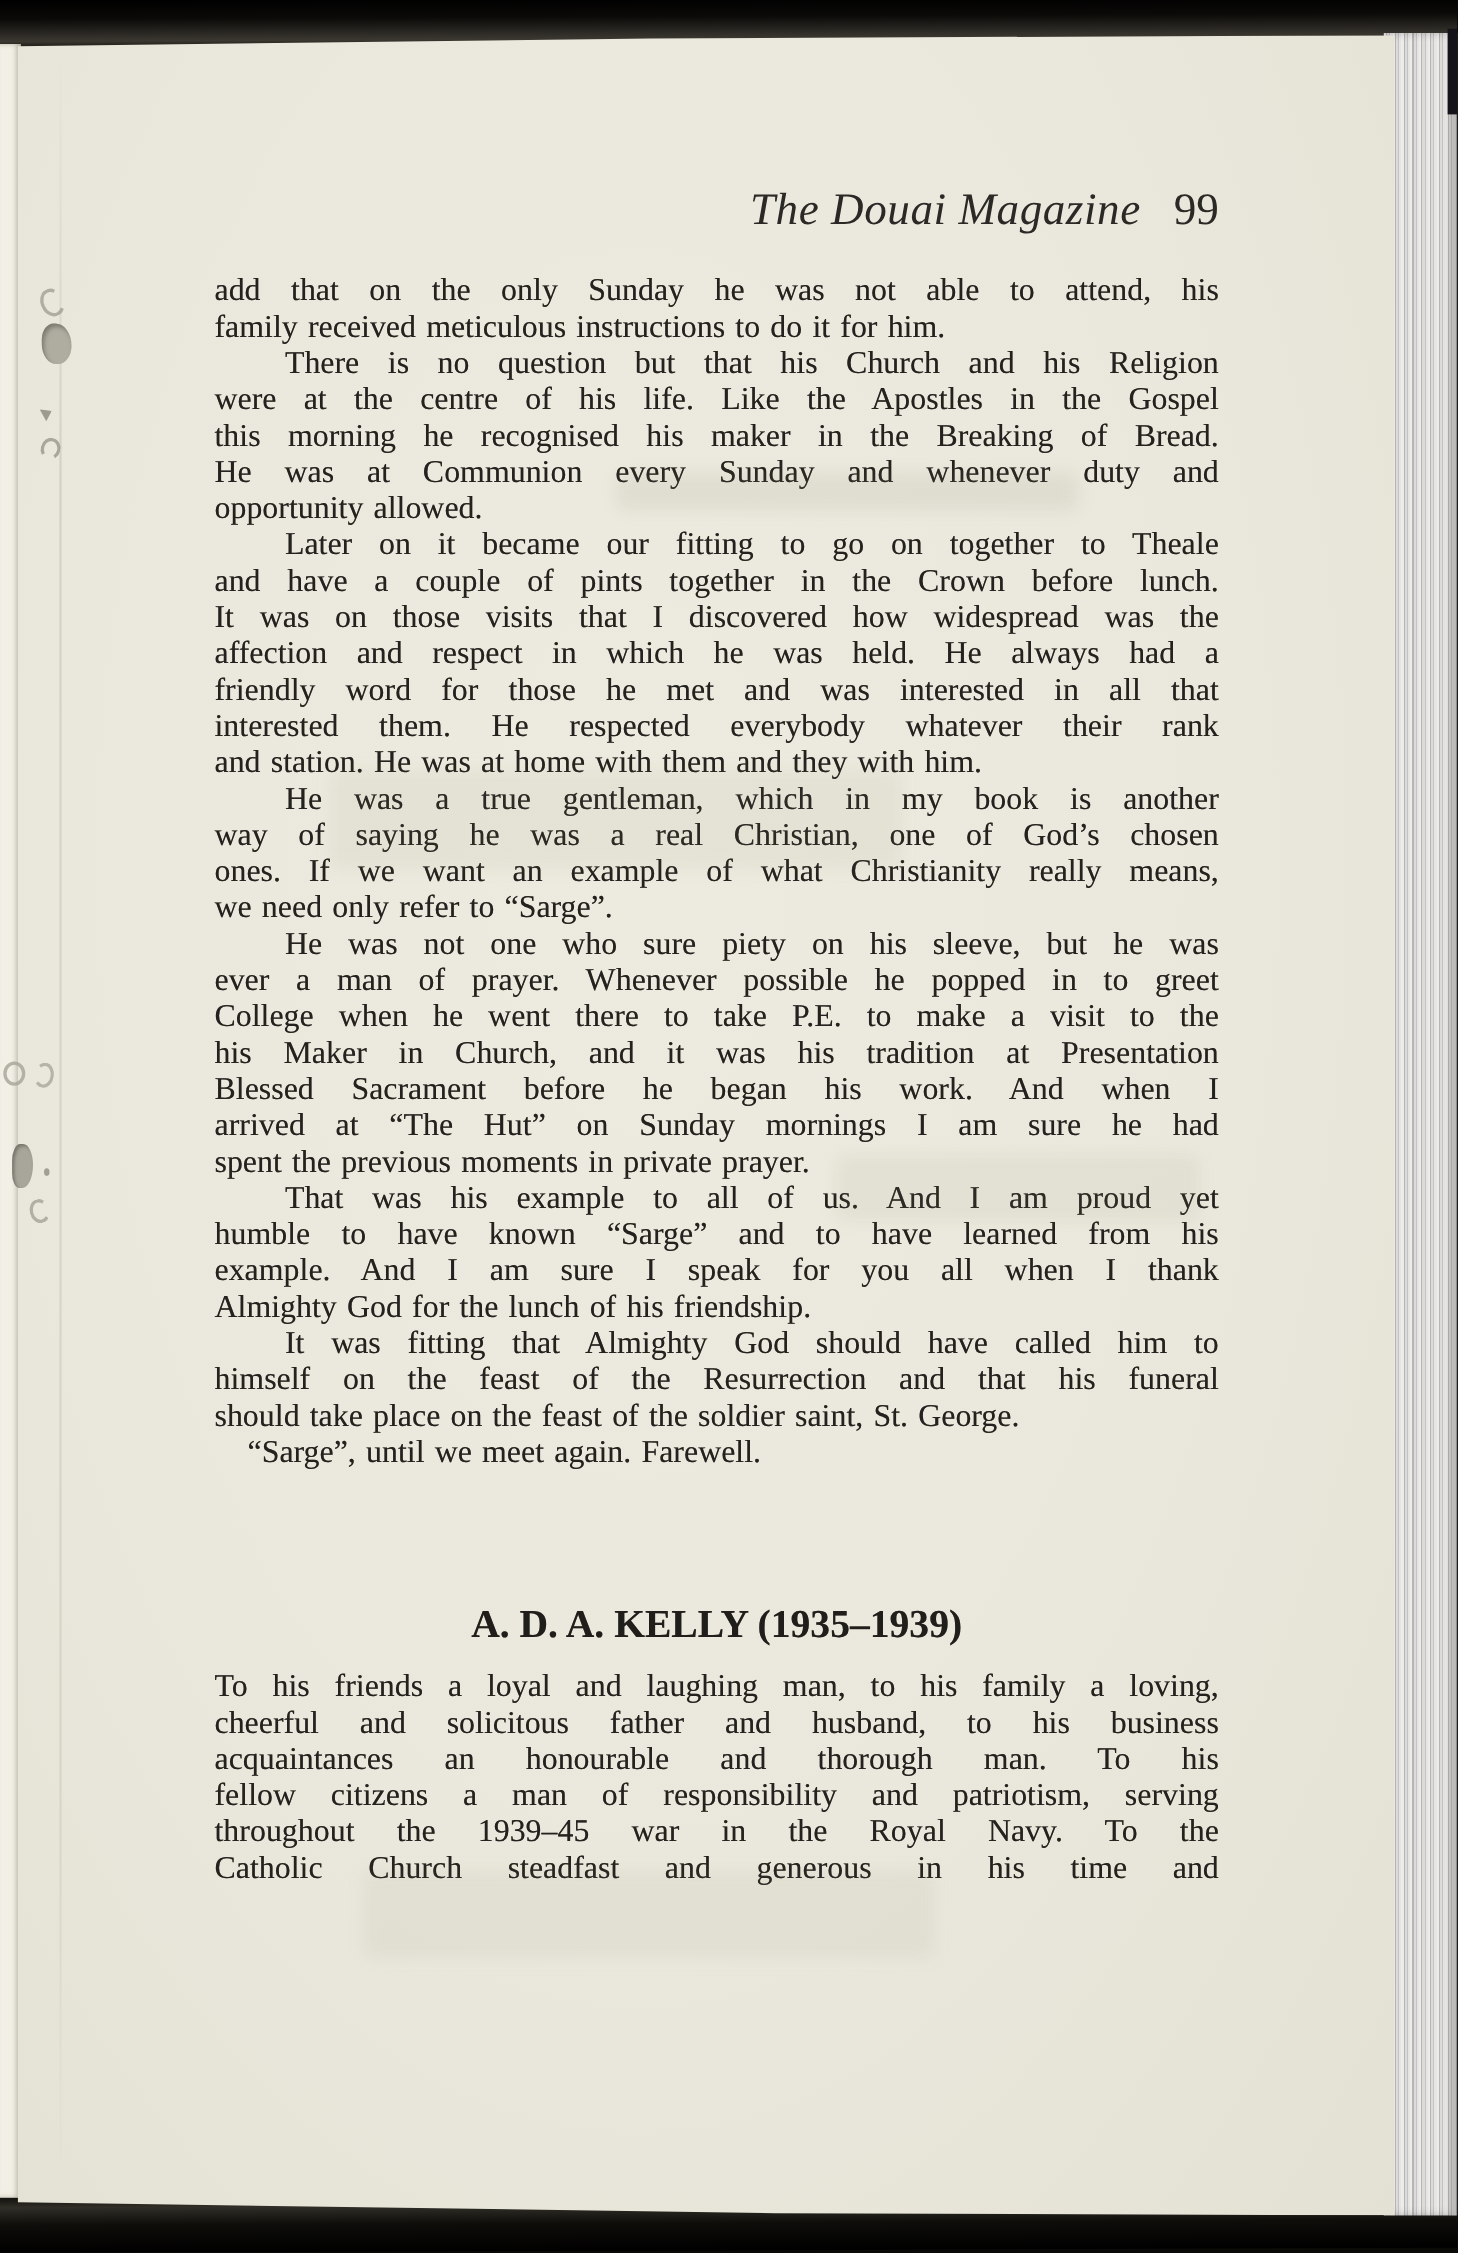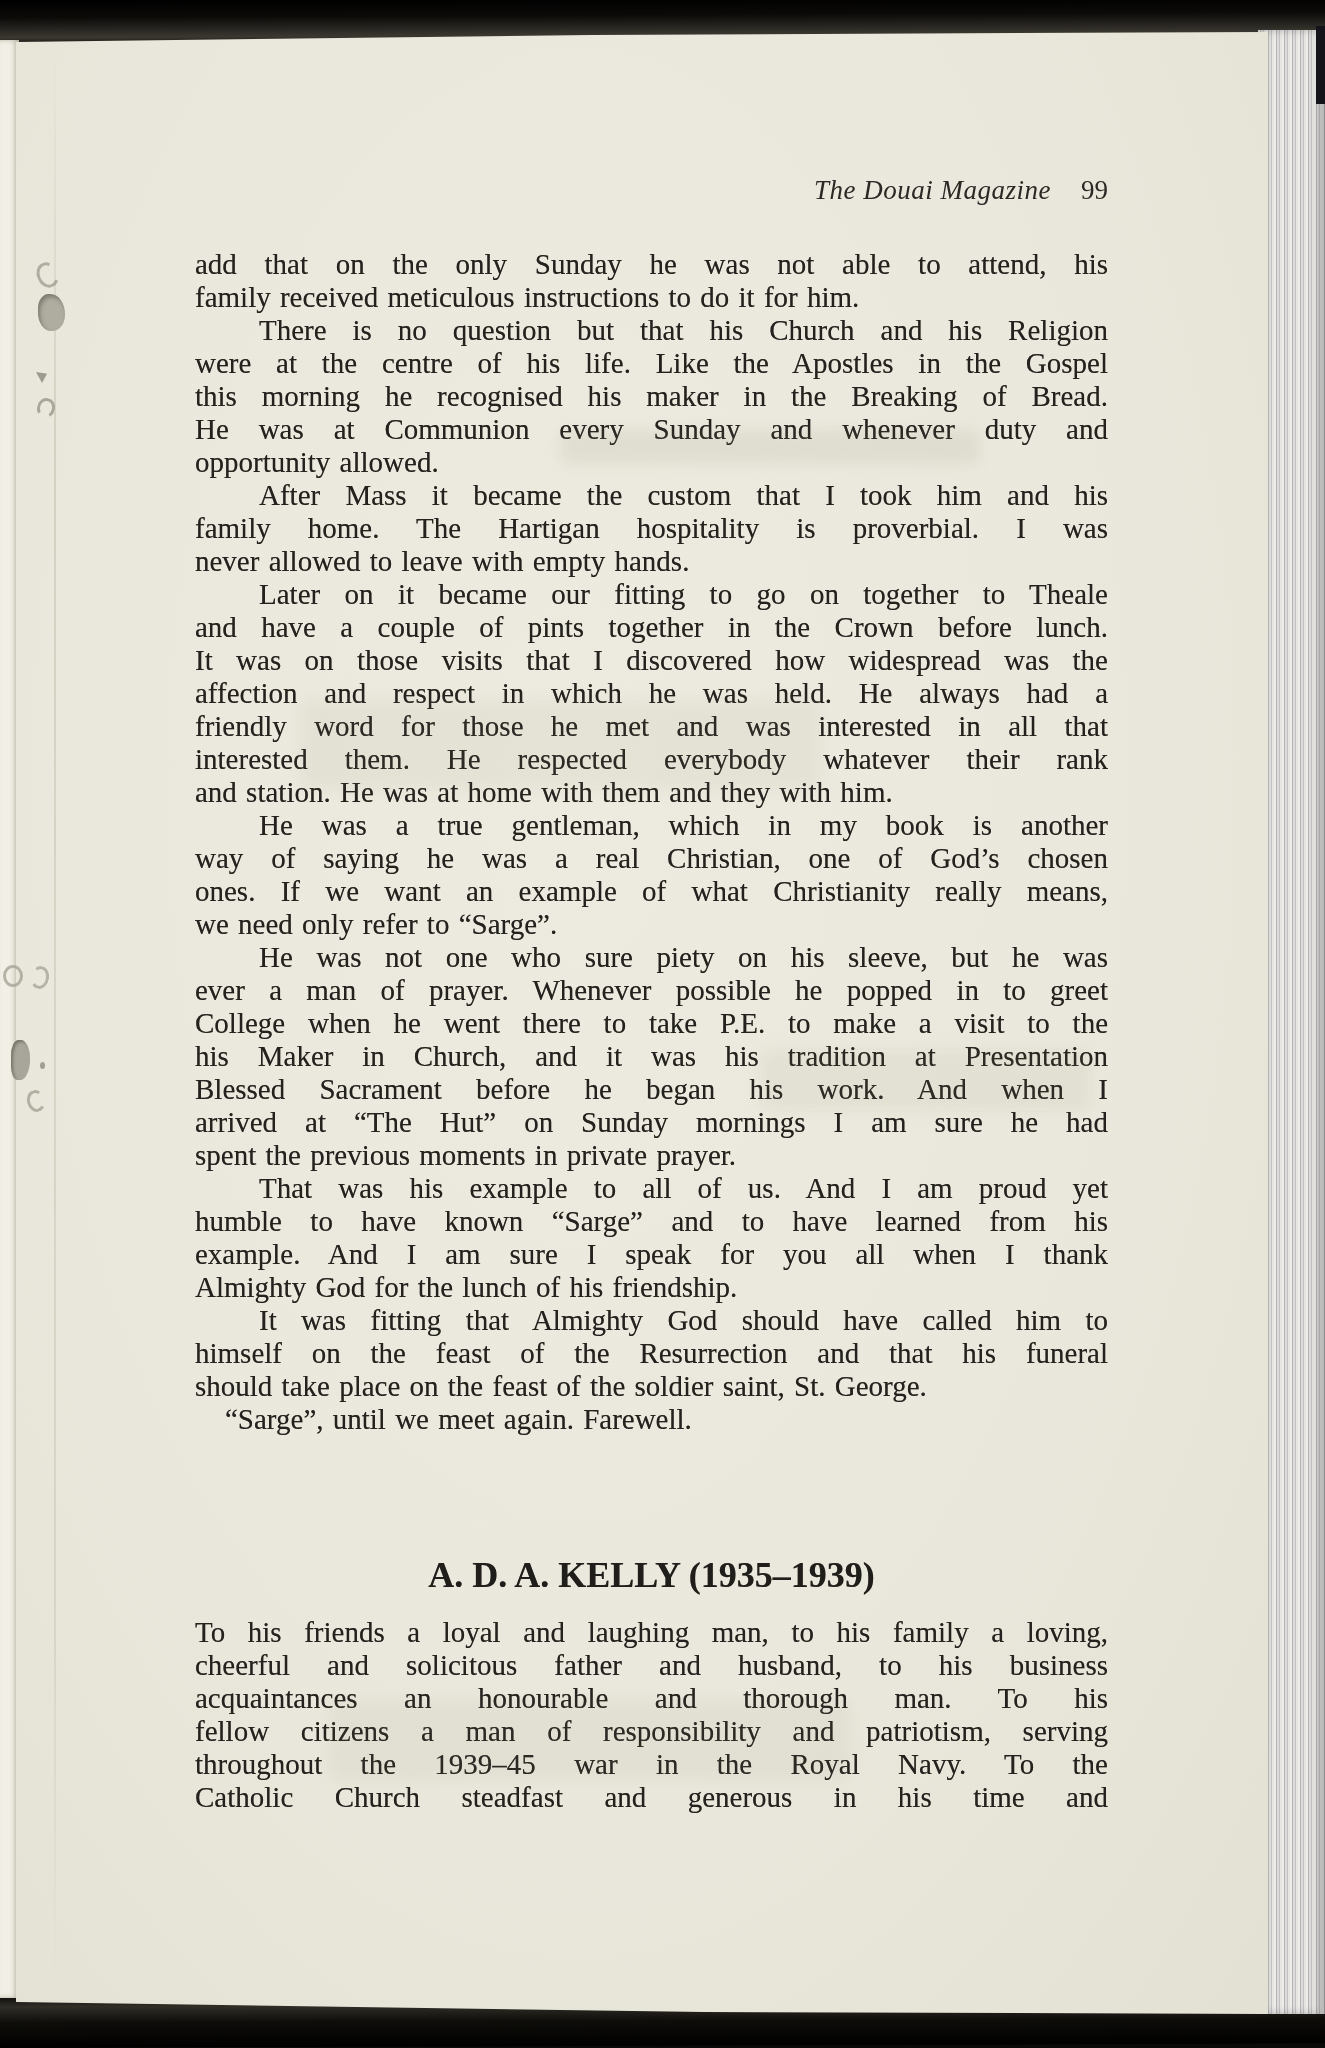--- a/index.html
+++ b/index.html
@@ -25,21 +25,21 @@
     box-shadow:inset -4px 0 5px rgba(110,105,85,0.45);}
 
   
   .page{position:absolute;left:16px;top:32px;width:1252px;height:1982px;
     background:radial-gradient(ellipse at 45% 38%,#edebdf 0%,#eae8dc 55%,#e3e1d3 100%);
     clip-path:polygon(0 10px,46% 3px,100% 0,100% 100%,55% calc(100% - 2px),0 calc(100% - 12px));
     box-sizing:border-box;padding:0 160px 0 179px;}
 
   
   .running-head{margin-top:140px;height:36px;line-height:36px;text-align:right;
-    color:#2b2925;font-size:27px;}
+    color:#2b2925;font-size:41px;}
   .running-head .mag{font-style:italic;letter-spacing:0.5px;}
   .running-head .num{font-style:normal;margin-left:30px;}
 
   
   .article{margin-top:40px;color:#24221e;font-size:29px;line-height:33px;
     word-spacing:2px;text-shadow:0 0 0.6px rgba(45,42,36,0.55);}
   .par{margin:0;}
   .line{text-align:justify;text-align-last:justify;}
   .line.last{text-align-last:left;}
   .par.indent-normal .line:first-child{text-indent:64px;}
@@ -102,25 +102,20 @@
           <div class="line last">family received meticulous instructions to do it for him.</div>
         </div>
         <div class="par indent-normal">
           <div class="line">There is no question but that his Church and his Religion</div>
           <div class="line">were at the centre of his life. Like the Apostles in the Gospel</div>
           <div class="line">this morning he recognised his maker in the Breaking of Bread.</div>
           <div class="line">He was at Communion every Sunday and whenever duty and</div>
           <div class="line last">opportunity allowed.</div>
         </div>
         <div class="par indent-normal">
-          <div class="line">After Mass it became the custom that I took him and his</div>
-          <div class="line">family home. The Hartigan hospitality is proverbial. I was</div>
-          <div class="line last">never allowed to leave with empty hands.</div>
-        </div>
-        <div class="par indent-normal">
           <div class="line">Later on it became our fitting to go on together to Theale</div>
           <div class="line">and have a couple of pints together in the Crown before lunch.</div>
           <div class="line">It was on those visits that I discovered how widespread was the</div>
           <div class="line">affection and respect in which he was held. He always had a</div>
           <div class="line">friendly word for those he met and was interested in all that</div>
           <div class="line">interested them. He respected everybody whatever their rank</div>
           <div class="line last">and station. He was at home with them and they with him.</div>
         </div>
         <div class="par indent-normal">
           <div class="line">He was a true gentleman, which in my book is another</div>

